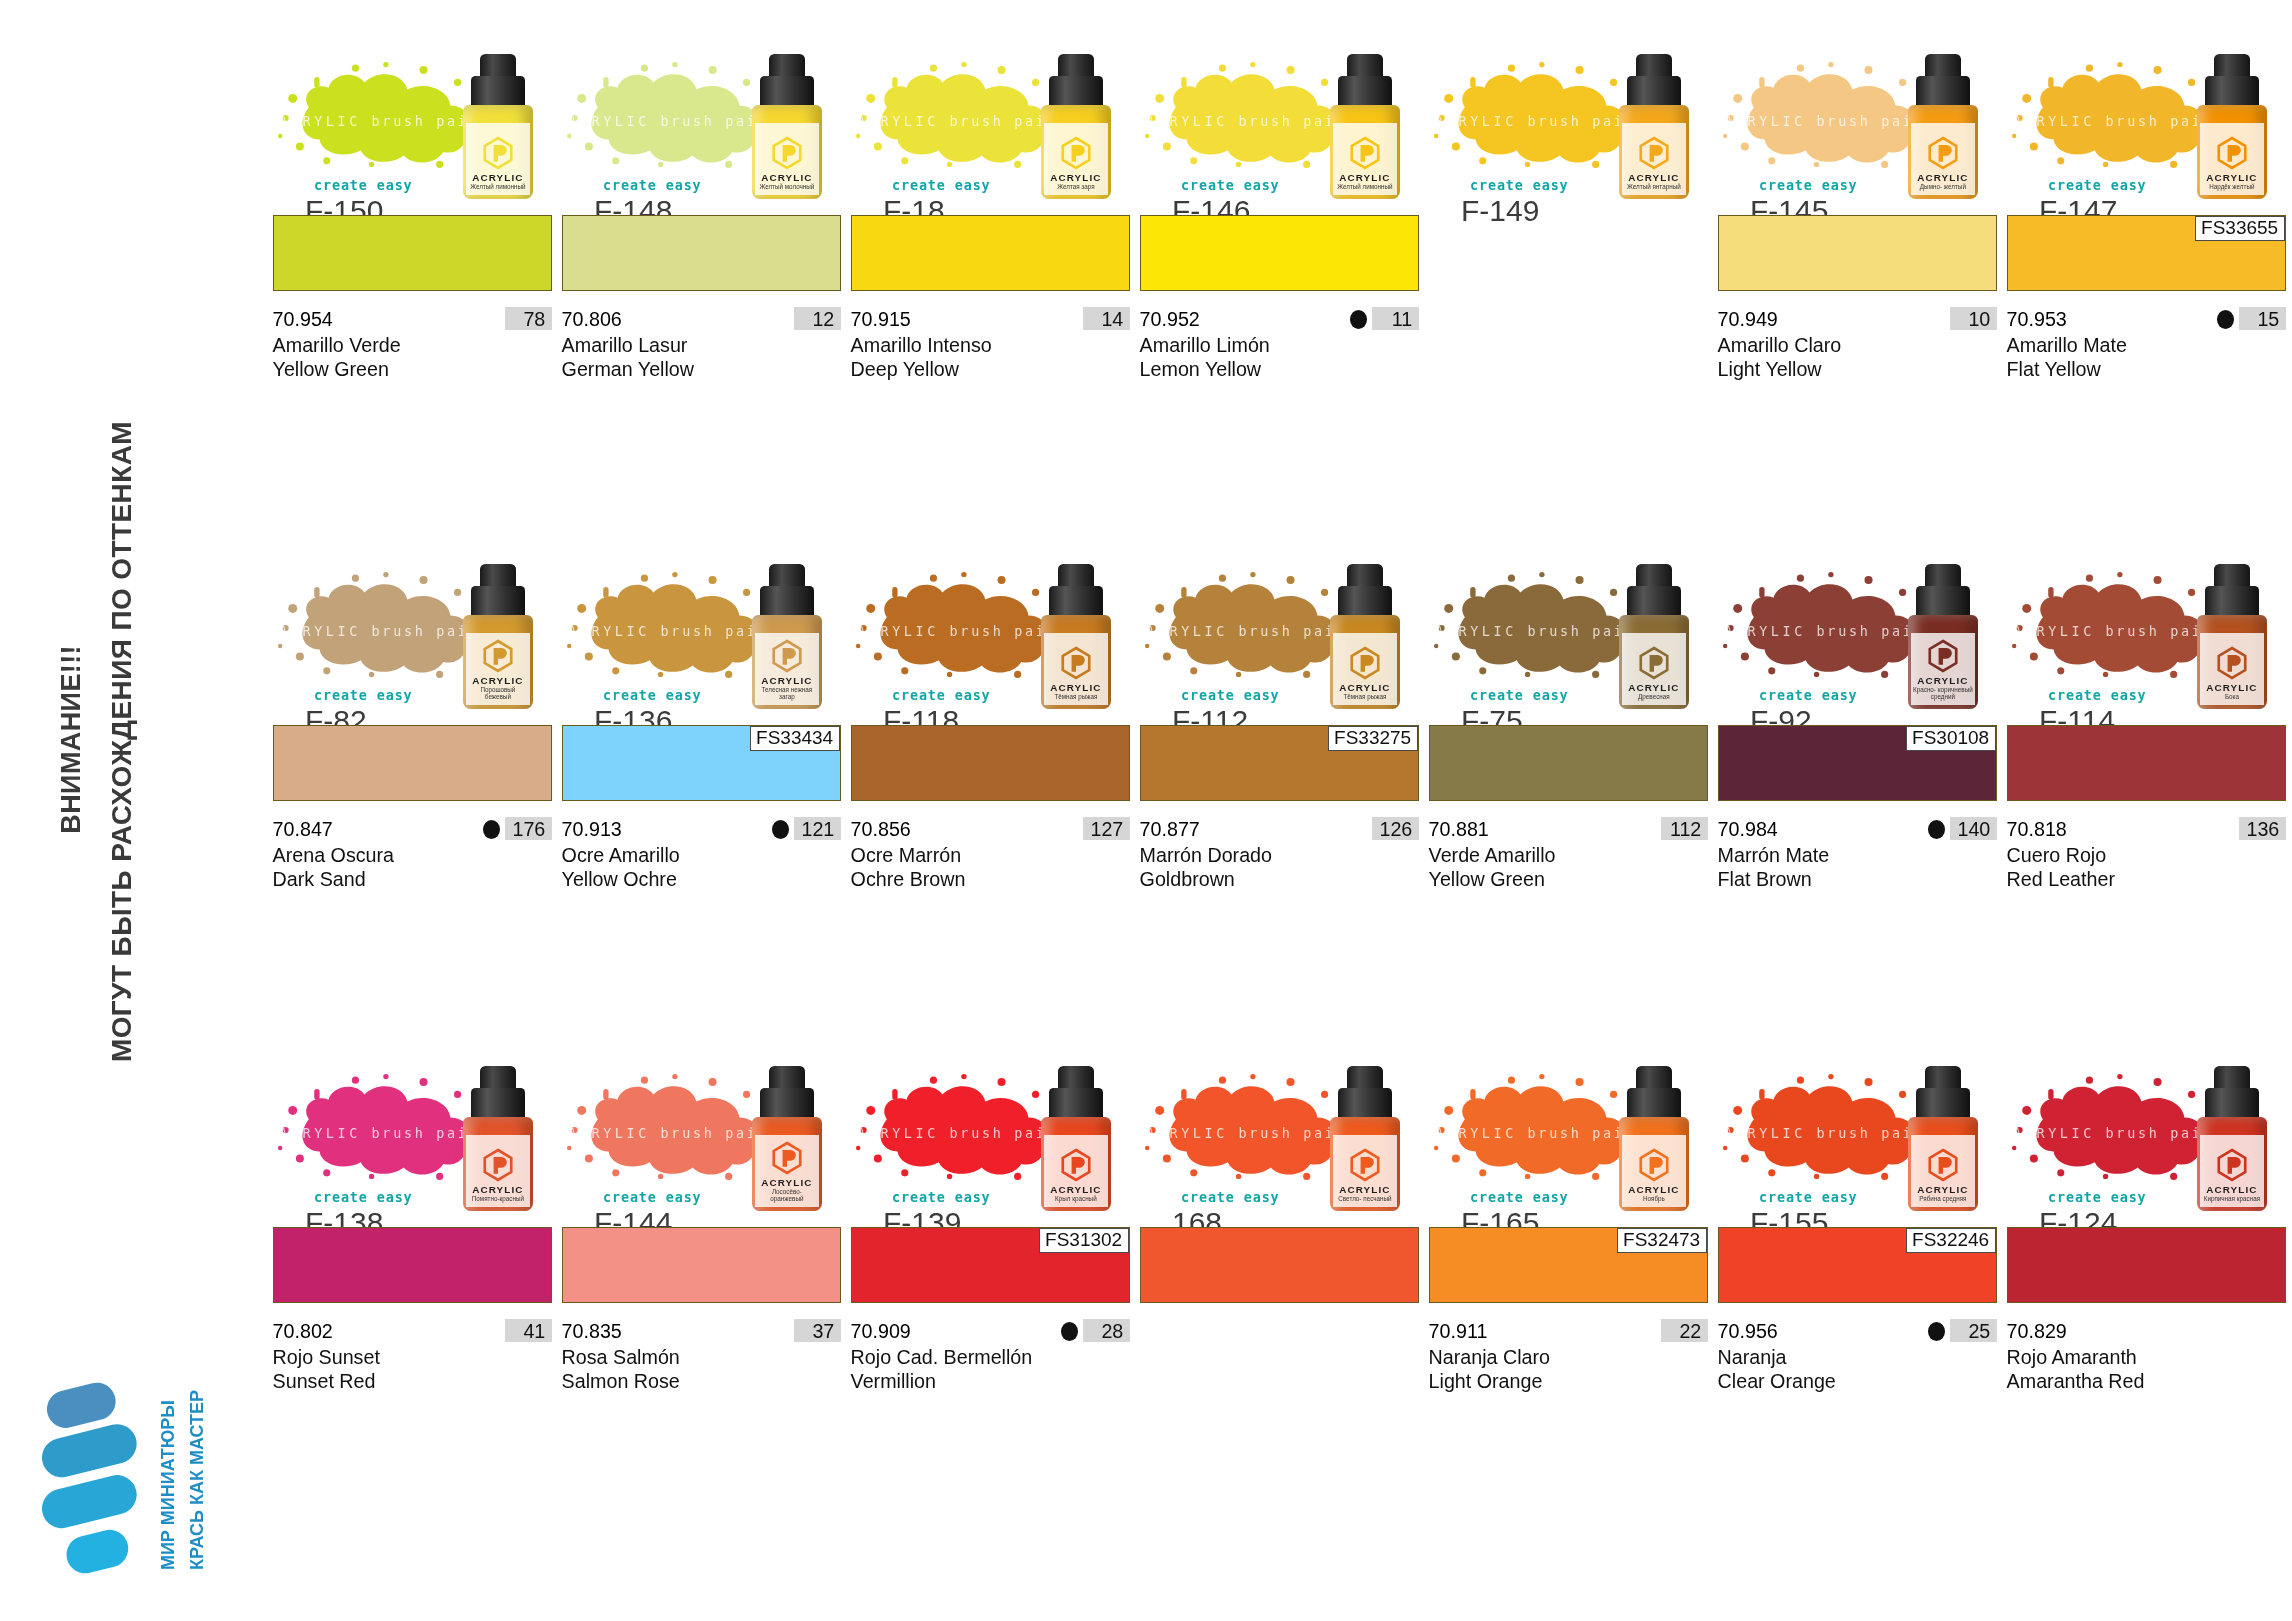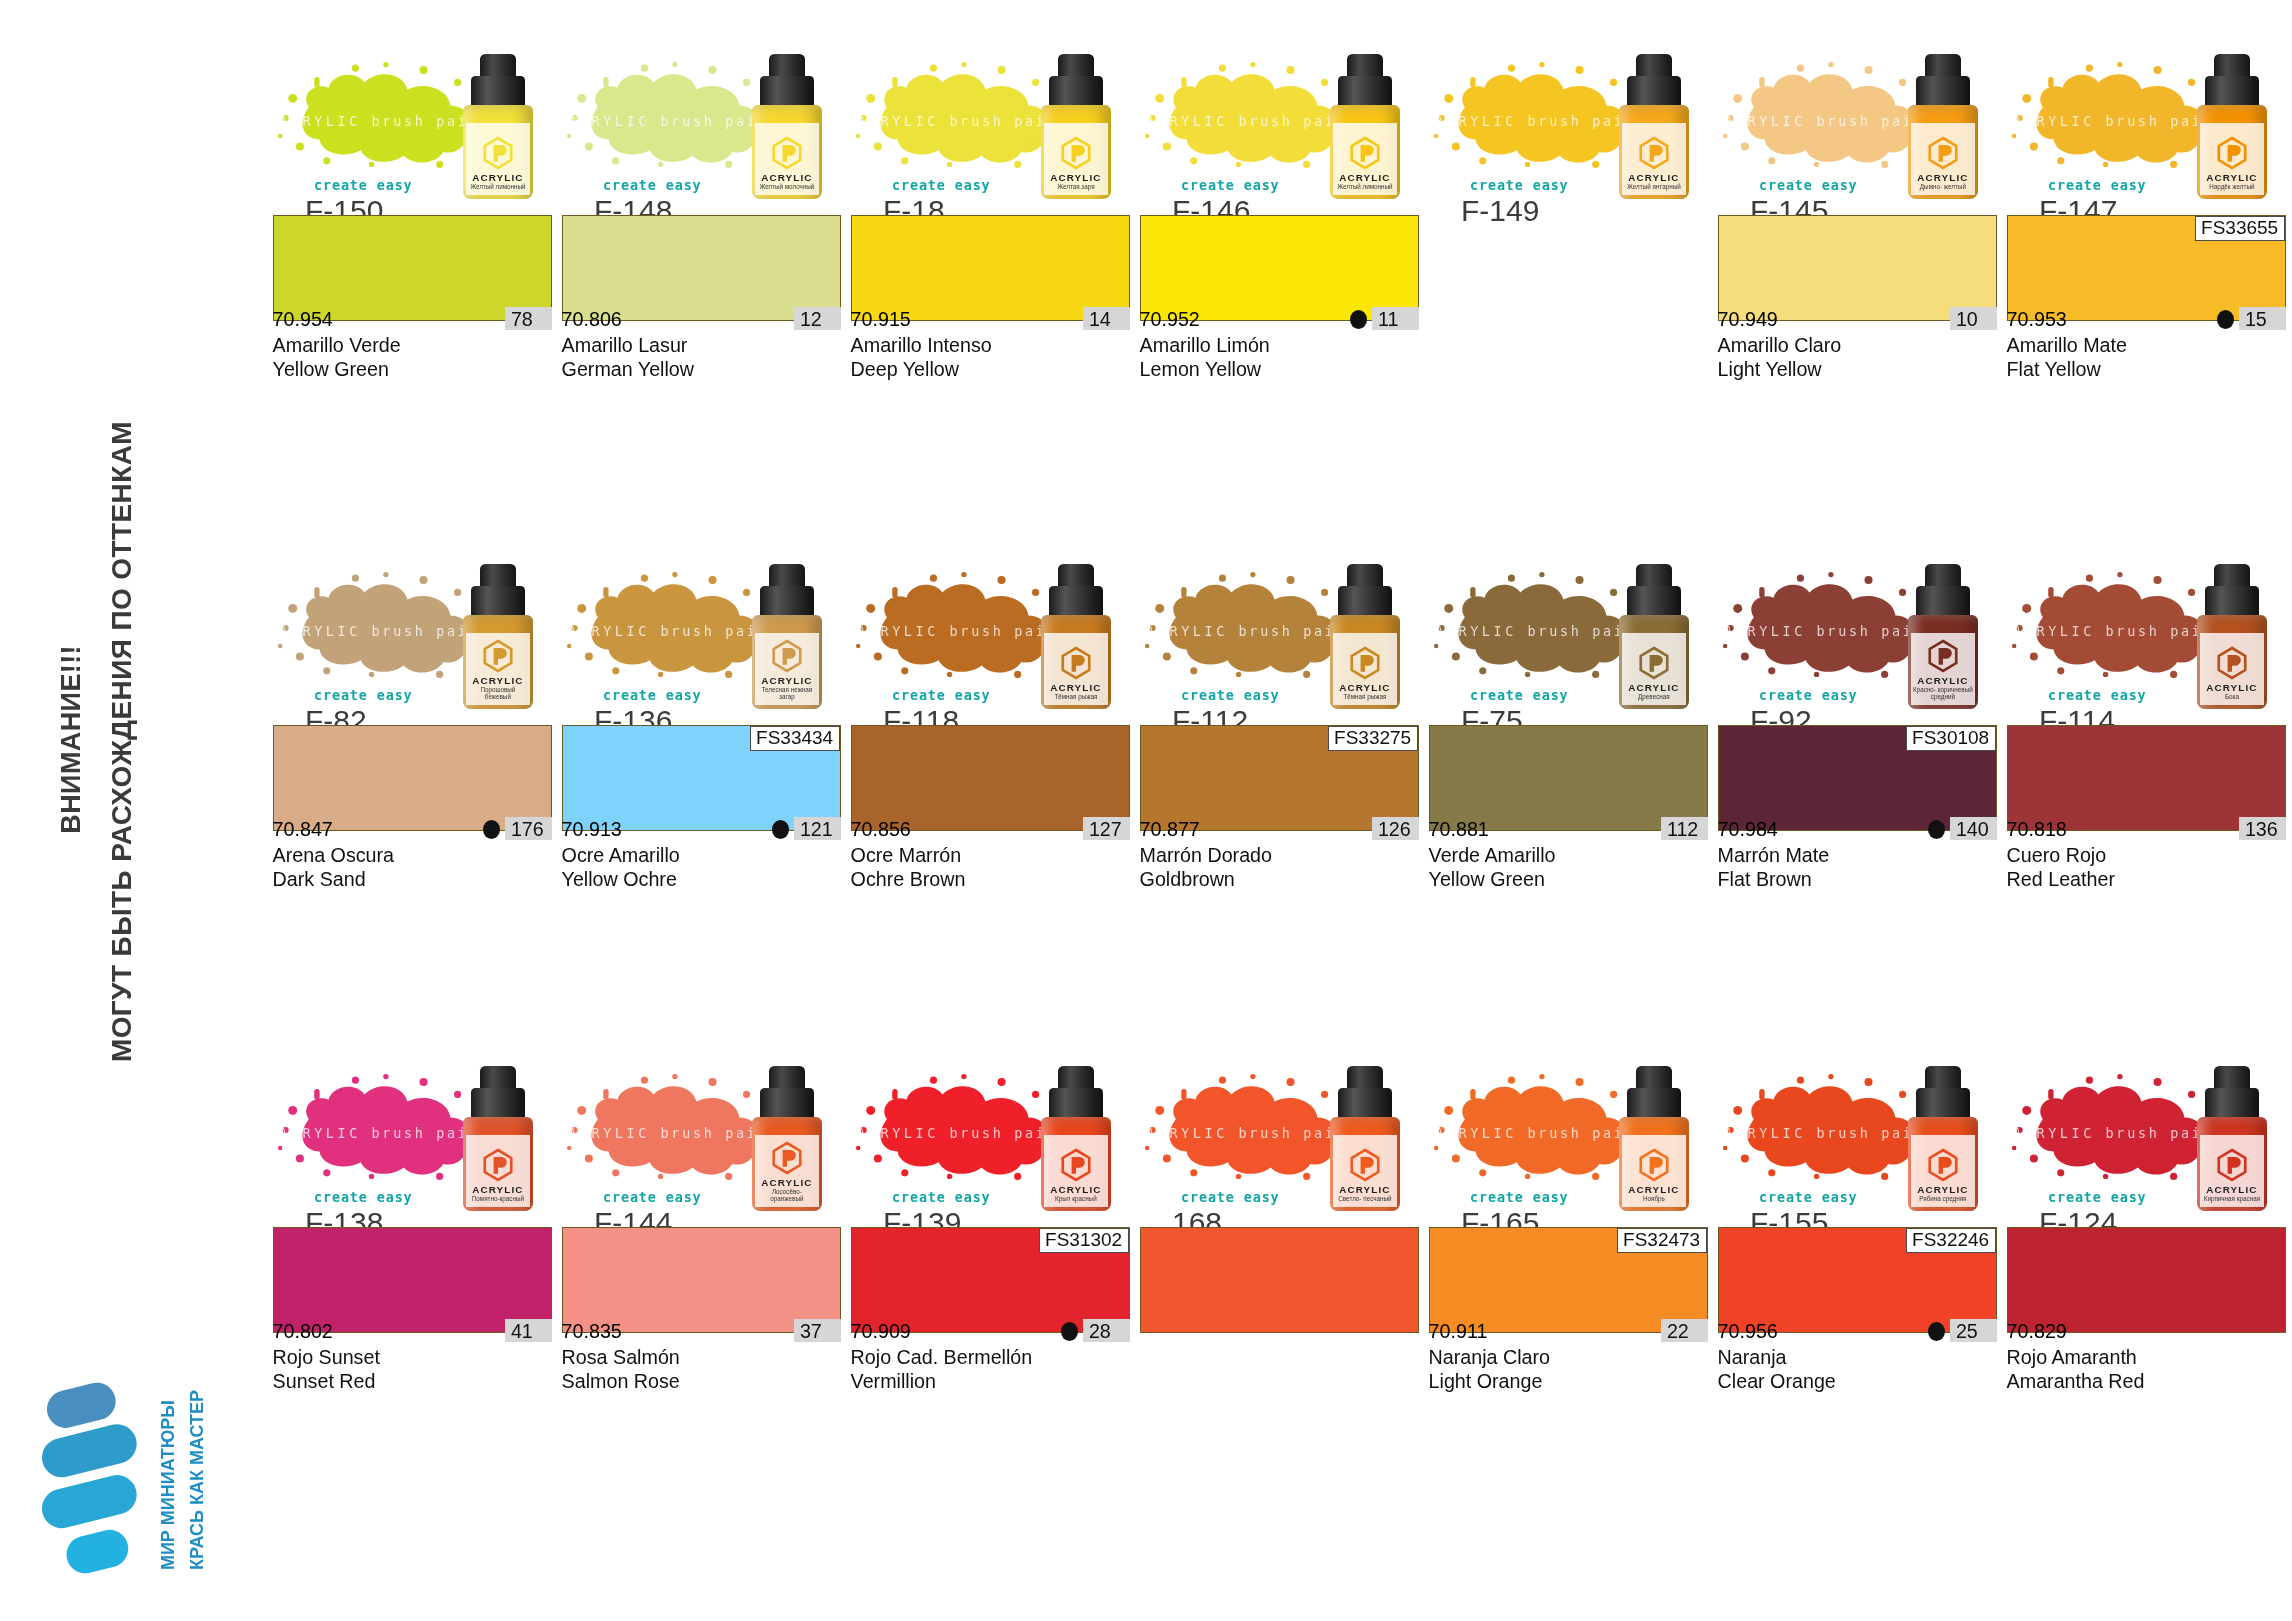--- a/index.html
+++ b/index.html
@@ -80,34 +80,34 @@
   .b-acr { font-size: 9.9px; font-weight: bold; letter-spacing: 1.1px; color: #1c1c1c; }
   .b-ru { font-size: 6.3px; color: #333; text-align: center; line-height: 1.15; padding: 0 1.8px; }
 
   .ce { position: absolute; left: 45px; top: 133px; font-size: 13.4px; font-weight: bold;
         color: #12a5a5; font-family: "DejaVu Sans Mono", monospace; letter-spacing: 0.9px; }
   .fcode { position: absolute; left: 36px; top: 149px; font-size: 30px; color: #3b3b3b; }
 
   
   .swatch-wrap { position: relative; height: 134px; width: 289px; }
   .swatch {
-    position: absolute; left: 3.6px; top: 0; width: 279px; height: 106px;
+    position: absolute; left: 3.6px; top: 0; width: 279px; height: 76px;
     border: 0.9px solid #6b5a1f;
   }
   .fs {
     position: absolute; right: 0px; top: 0px;
     background: #fff; border: 0.9px solid #4a4a4a;
     font-size: 19px; color: #111; padding: 0.9px 5.4px 1.8px 5.4px; line-height: 1.05;
   }
   .meta { position: absolute; left: 3.6px; top: 93px; width: 279px; }
   .meta-top { position: relative; height: 25px; }
   .vcode { position: absolute; left: 0; top: 0; font-size: 19.7px; font-weight: normal; color: #000; }
   .idx {
     position: absolute; right: 0; top: -0.9px; min-width: 47px; height: 23px;
-    background: #d6d6d6; color: #111; font-size: 19.7px; 
+    background: #d6d6d6; color: #111; font-size: 19.7px; text-align: right;
     padding: 0.9px 6.3px 0 6.3px;
   }
   .dot {
     position: absolute; right: 52px; top: 1.8px;
     width: 17px; height: 19px; background: #111; border-radius: 50%;
   }
   .nm-es { font-size: 19.7px; color: #111; line-height: 1.22; }
   .nm-en { font-size: 19.7px; color: #111; line-height: 1.22; }
 </style>
 </head>

